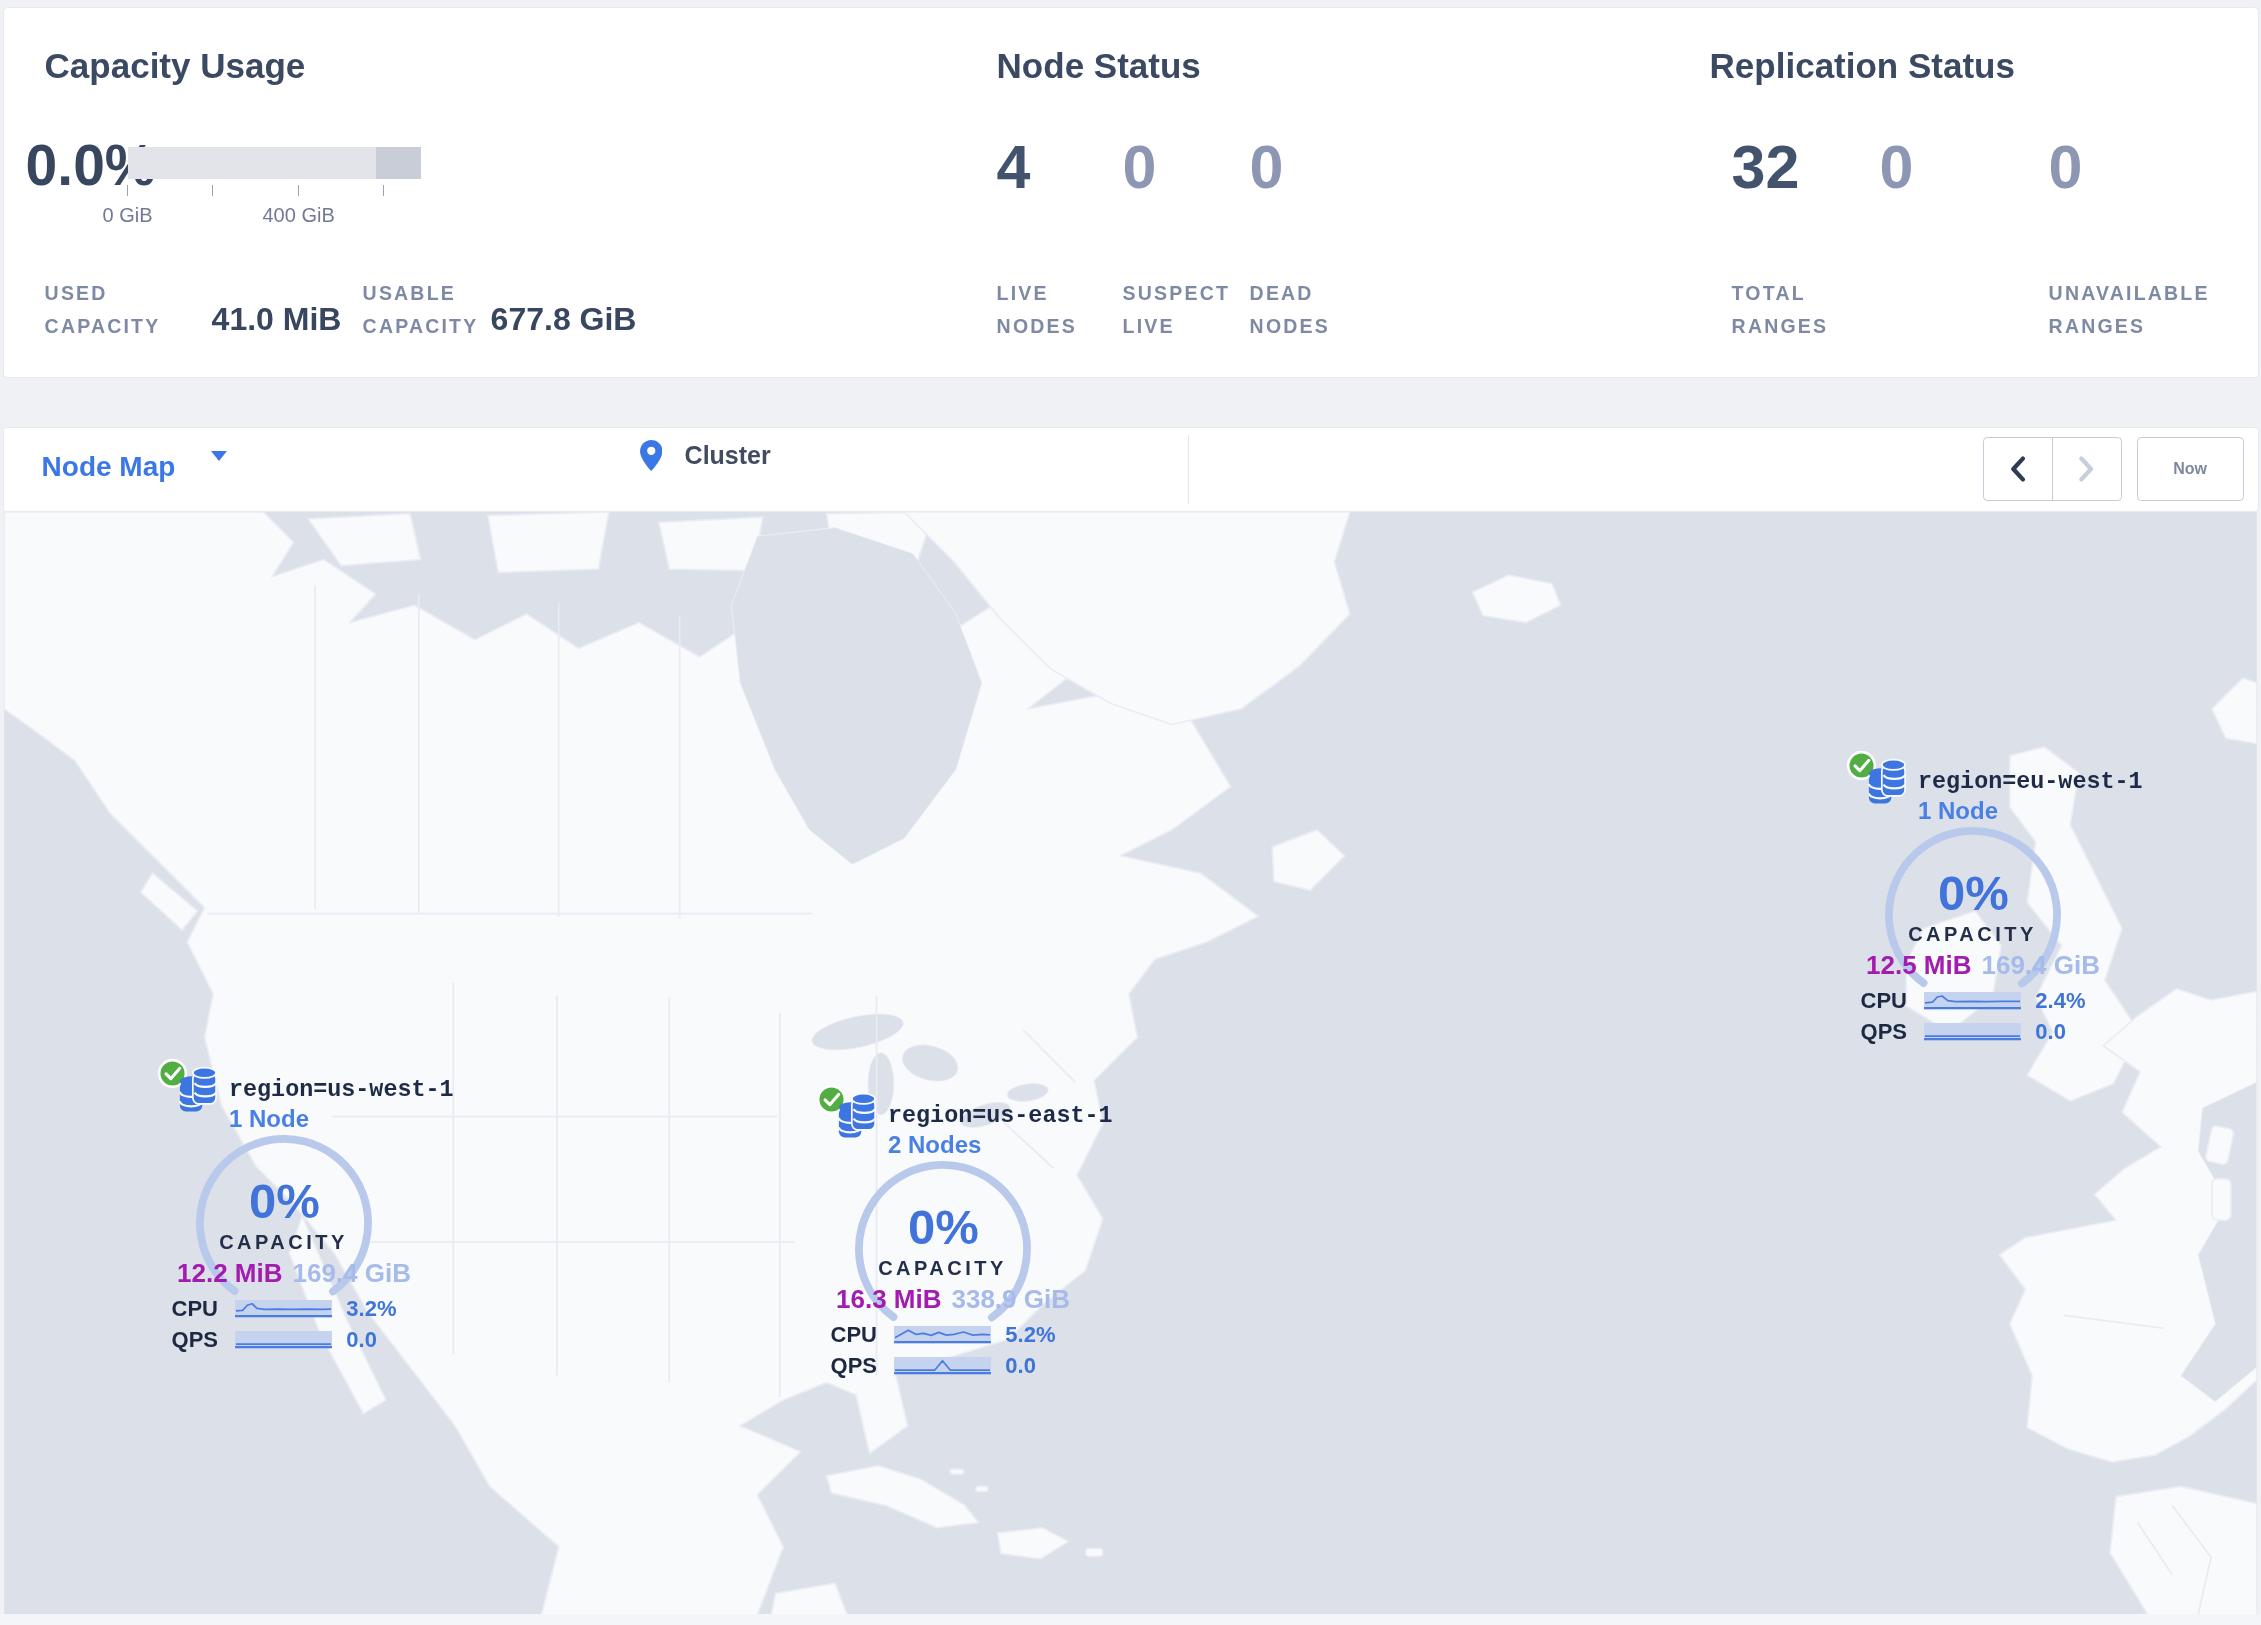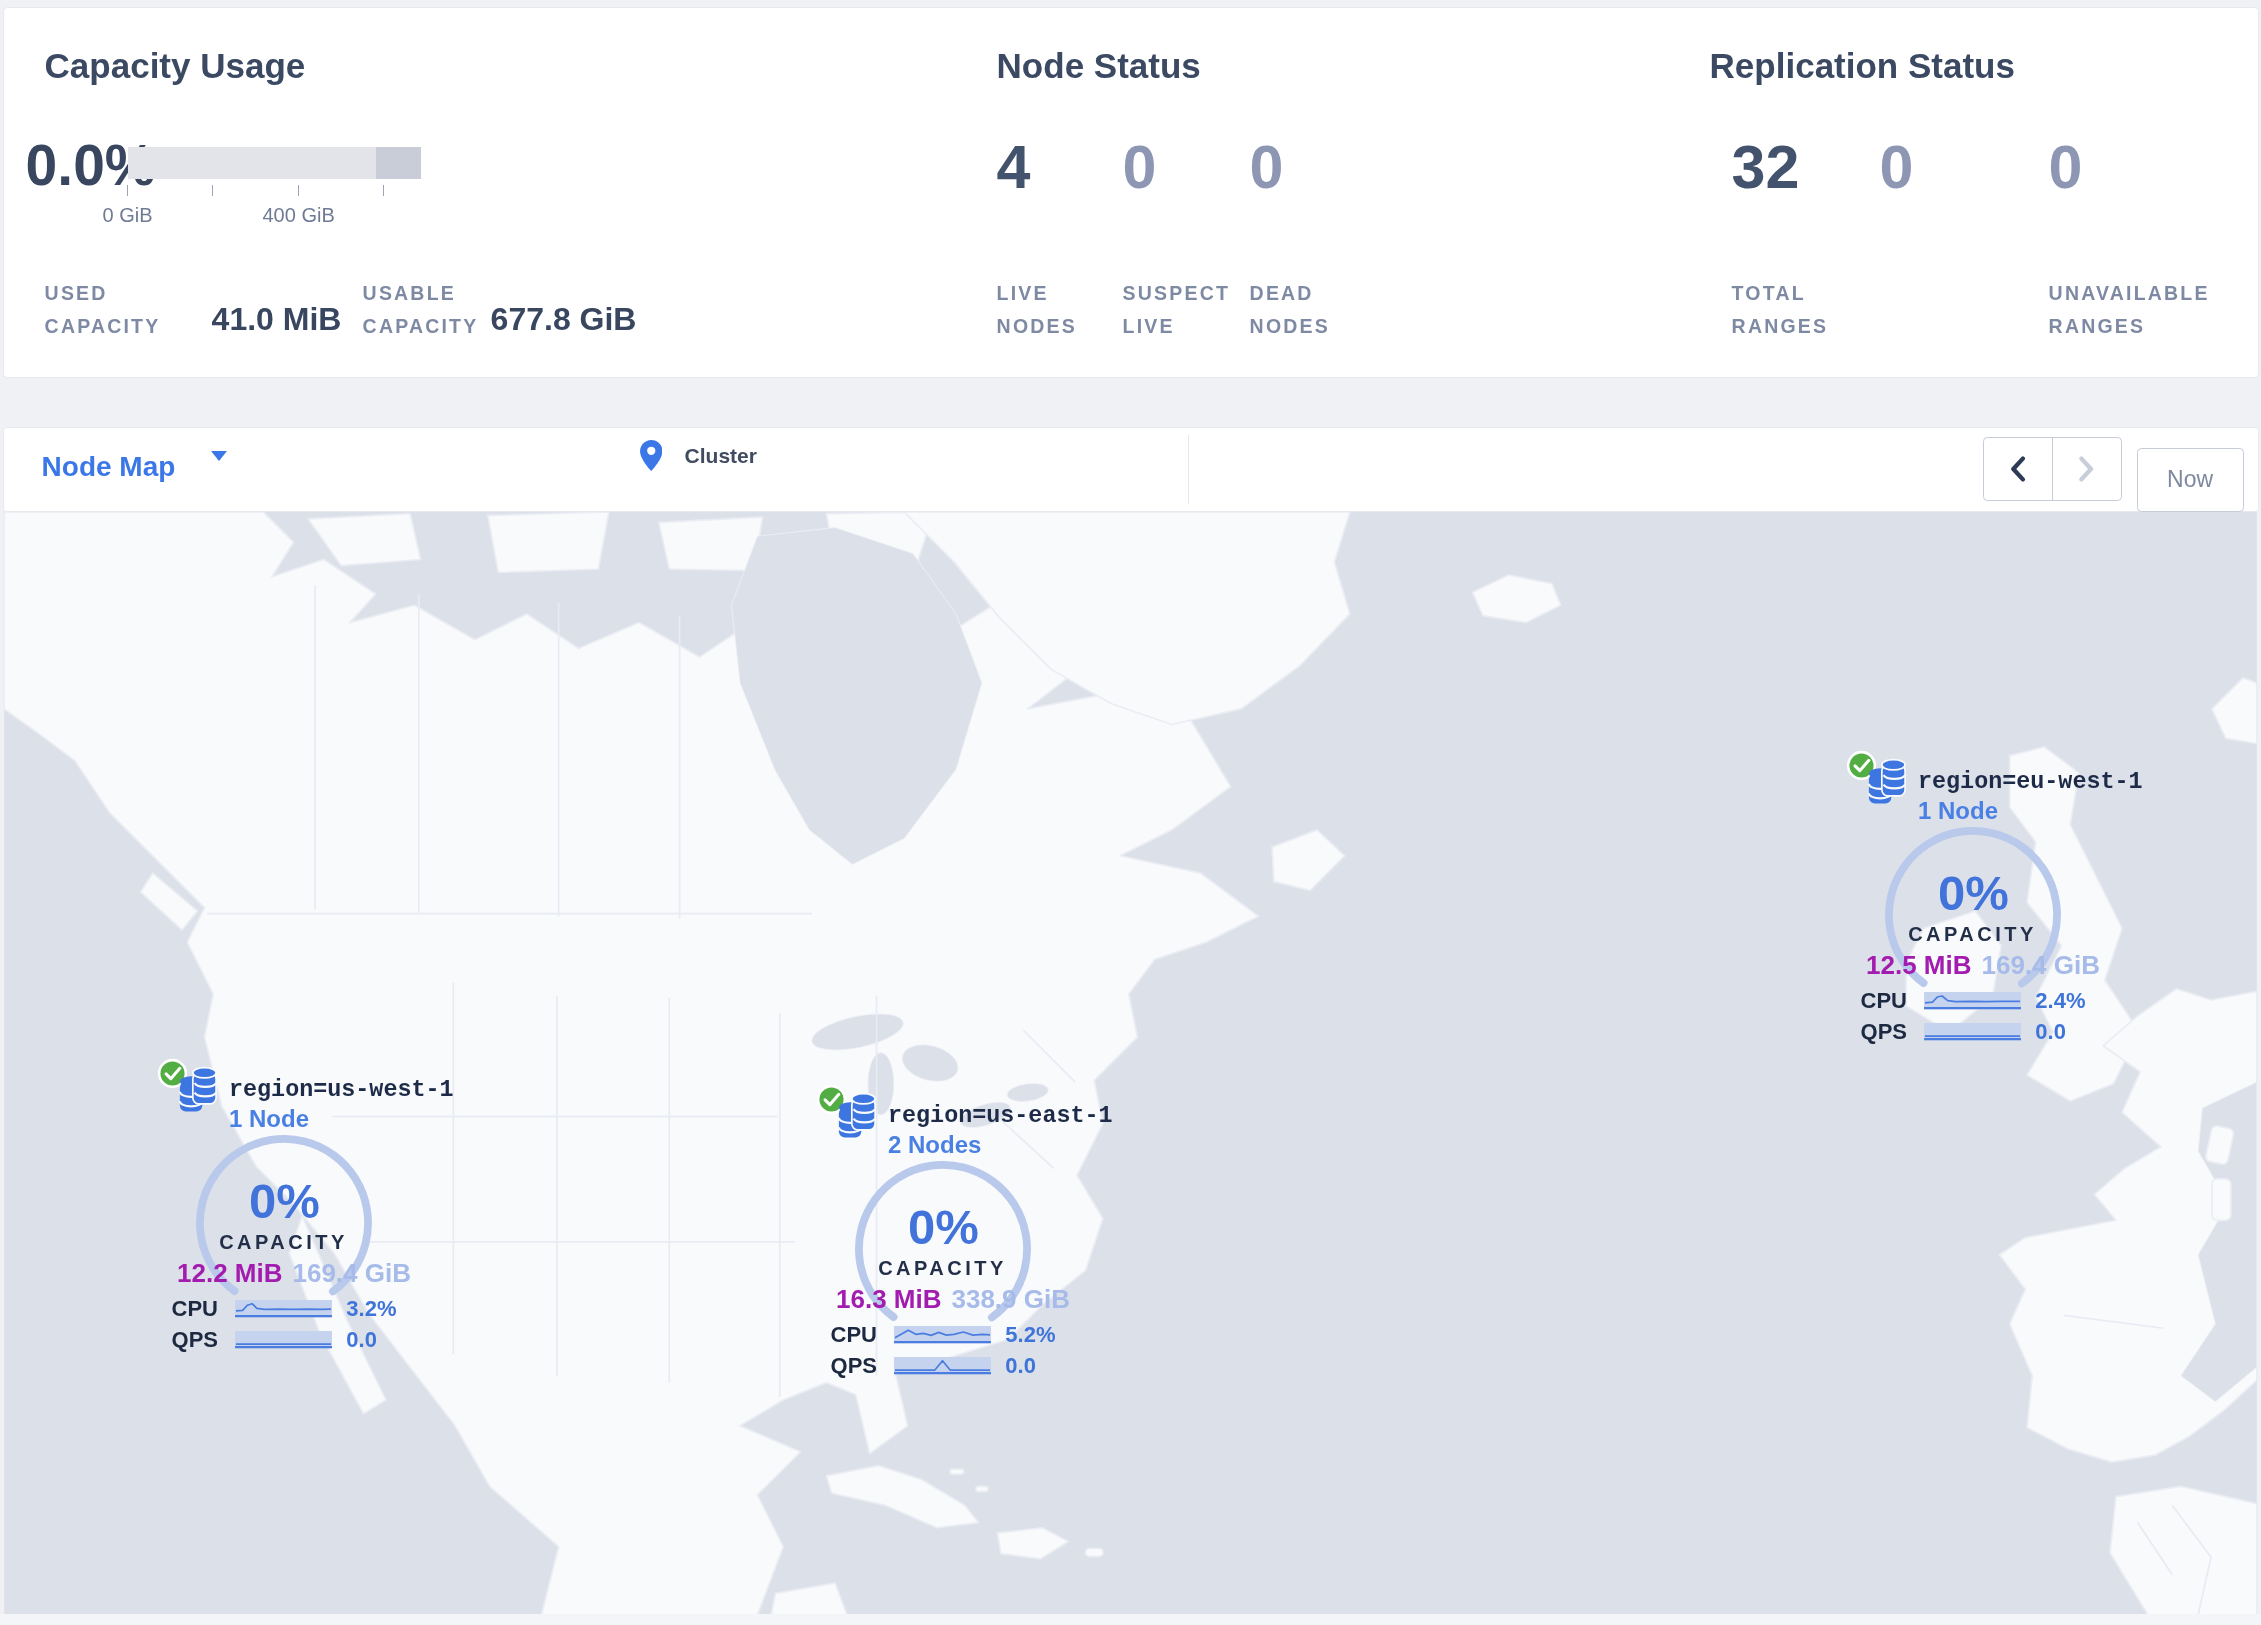--- a/index.html
+++ b/index.html
@@ -22,31 +22,31 @@
   .big-num { font-size:61px; font-weight:bold; line-height:68px; }
   .num-dark { color:#44536d; }
   .num-light { color:#8d97b4; }
 
   
   .toolbar { left:2.6px; top:427px; width:2256px; height:85px; background:#ffffff;
              border:0.9px solid #e7e9ef; border-radius:3.5px; }
   .view-select { font-size:28px; font-weight:600; color:#3b77e6; }
   .caret-down { width:0; height:0; border-left:8.7px solid transparent; border-right:8.7px solid transparent;
                 border-top:10.4px solid #3b77e6; }
-  .breadcrumb-text { font-size:21px; font-weight:600; color:#414c61; }
+  .breadcrumb-text { font-size:25px; font-weight:600; color:#414c61; }
   .tb-divider { width:1.7px; background:#e3e6ec; }
   .time-select { border:1.7px solid #c6cbd8; border-radius:4.3px; background:#fff; }
   .time-badge { background:#dde1ec; border-radius:4.3px; font-size:22.5px; font-weight:bold; color:#3e4a66;
                 display:flex; align-items:center; justify-content:center; }
   .time-text { font-size:25px; font-weight:bold; color:#1e2940; }
   .arrow-box { border:1.7px solid #c6cbd8; border-radius:4.3px; background:#fff; display:flex; }
   .arrow-half { width:50%; height:100%; display:flex; align-items:center; justify-content:center; }
   .arrow-half + .arrow-half { border-left:1.7px solid #c6cbd8; }
-  .now-btn { border:1.7px solid #c6cbd8; border-radius:4.3px; background:#fff; font-size:23px; font-weight:400;
-             color:#7e88a0; display:flex; align-items:center; justify-content:center;margin-top:11px; }
+  .now-btn { border:1.7px solid #c6cbd8; border-radius:4.3px; background:#fff; font-size:16px; font-weight:700;
+             color:#7e88a0; display:flex; align-items:center; justify-content:center; }
 
   
   .map-wrap { left:0; top:512px; width:2261px; height:1103px; }
   .bottom-strip { left:0; top:1614px; width:2261px; height:11.3px; background:#f3f5f8; }
 
   
   .marker { position:absolute; width:0; height:0; }
   .marker .ring { position:absolute; left:-91px; top:-91px; }
   .marker .pct { position:absolute; left:-95px; top:-48px; width:191px; text-align:center;
                  font-size:49px; line-height:52px; font-weight:bold; color:#4173da; }

